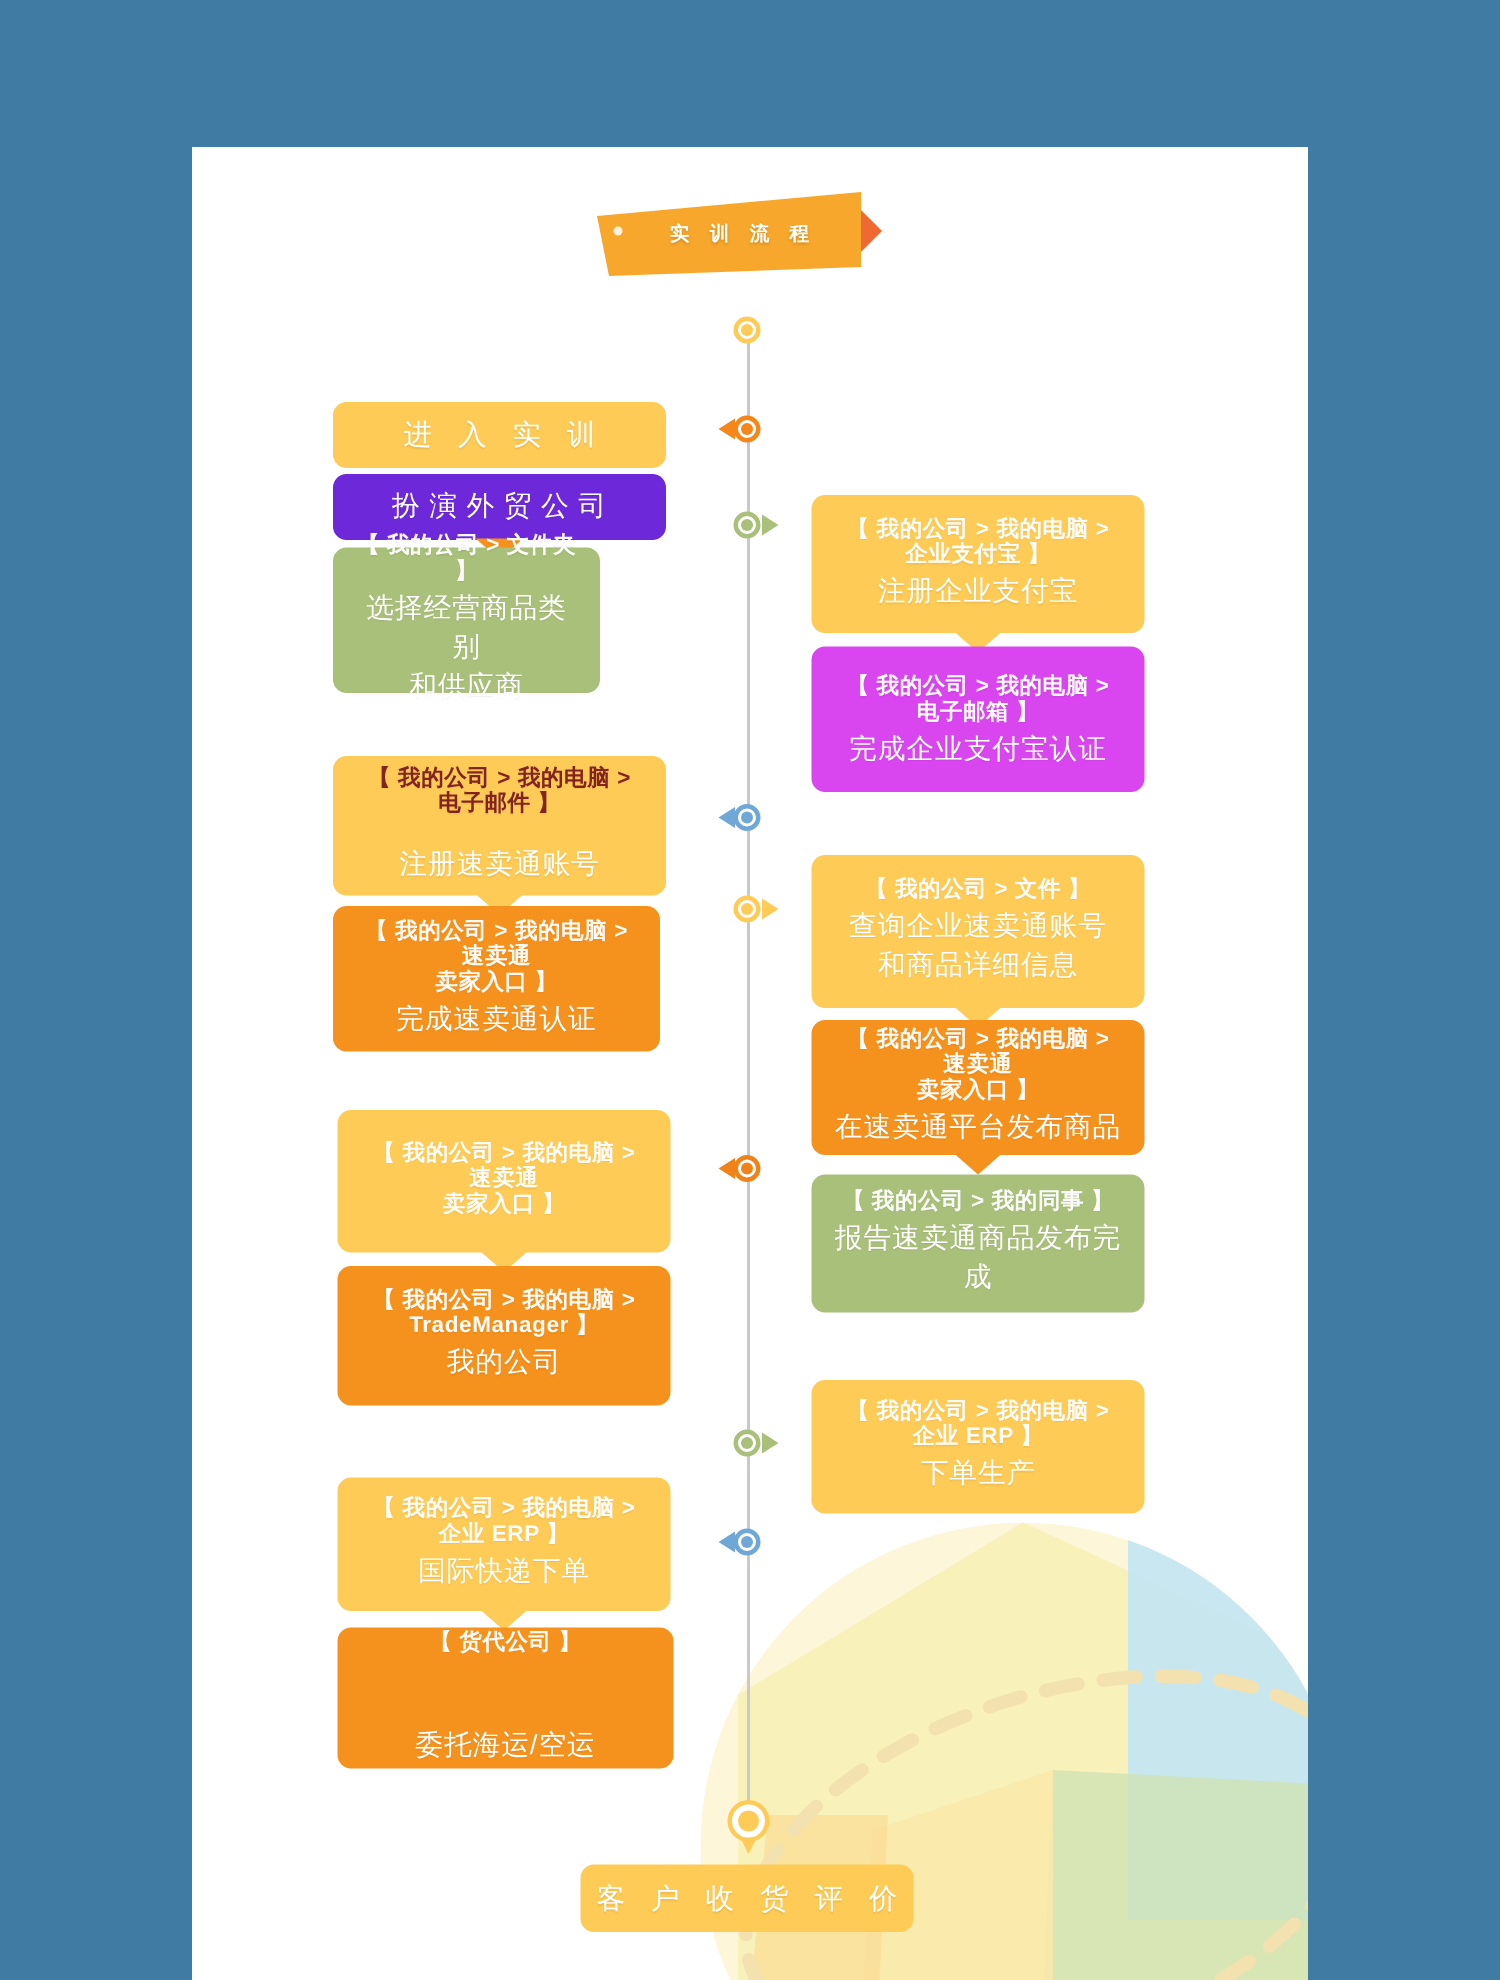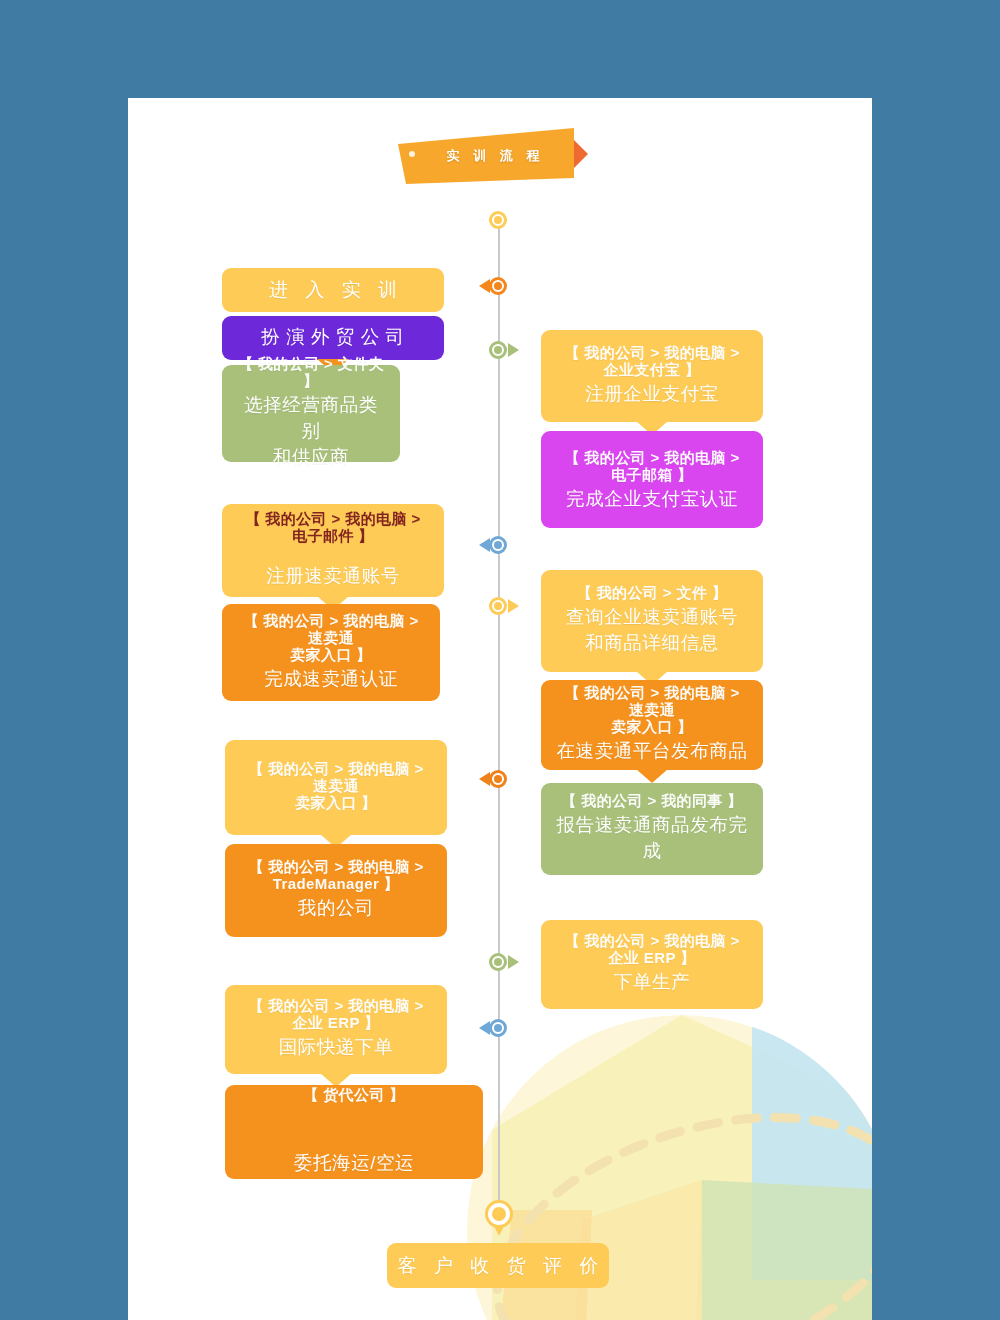--- a/index.html
+++ b/index.html
@@ -317,21 +317,21 @@
       </div>
       <div class="card" style="left: 225px; top: 844px; width: 222px; height: 93px; background: rgb(245, 146, 30); color: rgb(245, 146, 30);">
         <div class="crumb" style="color: rgb(255, 255, 255);">【 我的公司 &gt; 我的电脑 &gt;<br>TradeManager 】</div>
         <div class="head" style="color: rgb(255, 255, 255);">我的公司</div>
       </div>
       <div class="card" style="left: 225px; top: 985px; width: 222px; height: 89px; background: rgb(253, 203, 86); color: rgb(253, 203, 86);">
         <div class="crumb" style="color: rgb(255, 255, 255);">【 我的公司 &gt; 我的电脑 &gt; 企业 ERP 】</div>
         <div class="head" style="color: rgb(255, 255, 255);">国际快递下单</div>
         <span class="notch"></span>
       </div>
-      <div class="card" style="left: 225px; top: 1085px; width: 258px; height: 94px; background: rgb(245, 146, 30); color: rgb(245, 146, 30);">
+      <div class="card" style="left: 225px; top: 1085px; width: 224px; height: 94px; background: rgb(245, 146, 30); color: rgb(245, 146, 30);">
         <div class="crumb" style="color: rgb(255, 255, 255);">【 货代公司 】</div>
         <div class="head" style="color: rgb(255, 255, 255); margin-top: 44px;">委托海运/空运</div>
       </div>
     </div>
   <div id="right-layer">
       <div class="card" style="left: 541px; top: 330px; width: 222px; height: 92px; background: rgb(253, 203, 86); color: rgb(253, 203, 86);">
         <div class="crumb" style="color: rgb(255, 255, 255);">【 我的公司 &gt; 我的电脑 &gt; 企业支付宝 】</div>
         <div class="head" style="color: rgb(255, 255, 255);">注册企业支付宝</div>
         <span class="notch"></span>
       </div>

